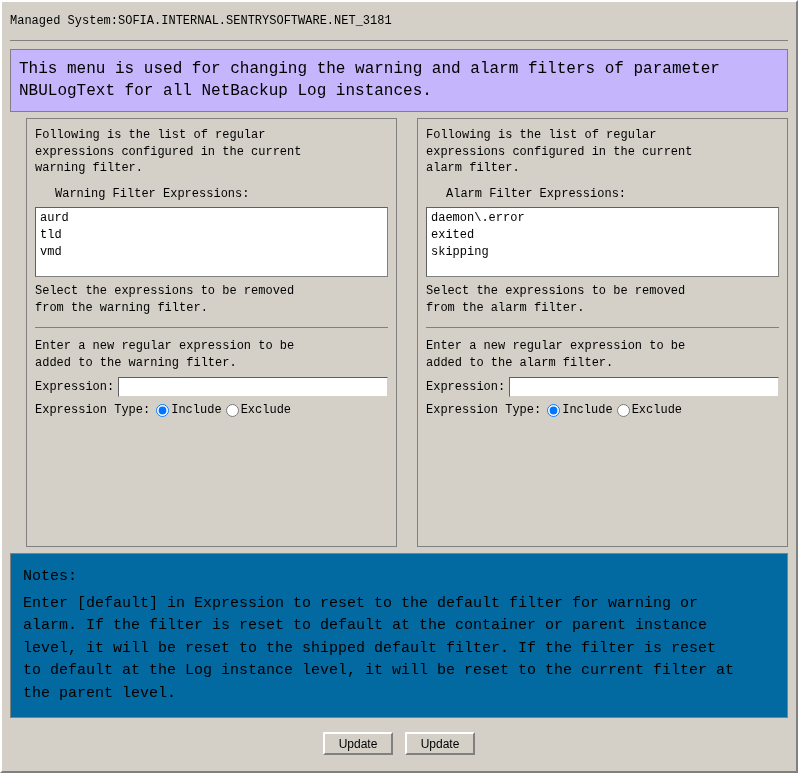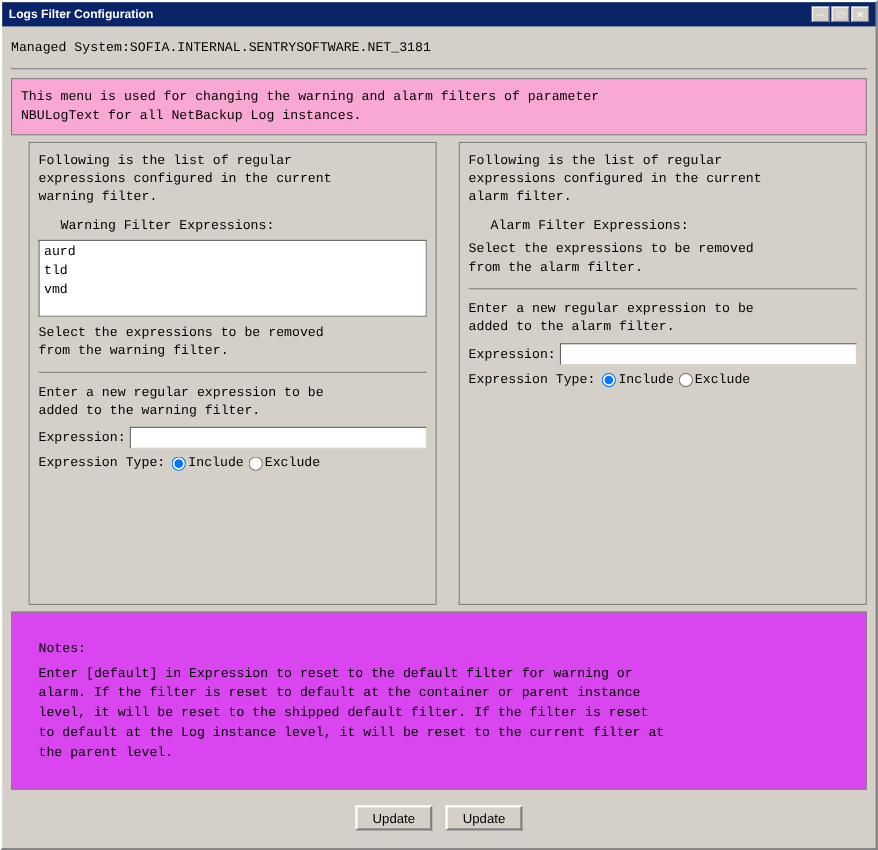--- a/index.html
+++ b/index.html
@@ -85,24 +85,24 @@
     }
 
     .divider {
       height: 1px;
       background: #808080;
       margin: 2px 0;
     }
 
     .info-box {
       border: 1px solid #808080;
-      background: #f9a8d4;
+      background: #c4b5fd;
       padding: 8px;
       font-family: 'Courier New', Courier, monospace;
-      font-size: 12px;
+      font-size: 16px;
       line-height: 1.4;
     }
 
     .filters-row {
       display: flex;
       gap: 20px;
       flex: 1;
       padding-left: 16px;
     }
 
@@ -206,24 +206,24 @@
 
     .radio-group label {
       display: flex;
       align-items: center;
       gap: 2px;
       cursor: pointer;
     }
 
     .notes-box {
       border: 1px solid #808080;
-      background: #d946ef;
-      padding: 24px;
-      font-family: 'Courier New', Courier, monospace;
-      font-size: 12px;
+      background: #0369a1;
+      padding: 12px;
+      font-family: 'Courier New', Courier, monospace;
+      font-size: 15px;
       line-height: 1.5;
     }
 
     .notes-title {
       font-weight: normal;
       margin-bottom: 4px;
     }
 
     .buttons-row {
       display: flex;
@@ -248,28 +248,20 @@
     }
 
     input[type="radio"] {
       margin: 0;
     }
   </style>
 </head>
 <body>
 
 <div class="window">
-  <div class="title-bar">
-    <span class="title-bar-text">Logs Filter Configuration</span>
-    <div class="title-bar-controls">
-      <div class="title-btn">─</div>
-      <div class="title-btn">□</div>
-      <div class="title-btn close">✕</div>
-    </div>
-  </div>
 
   <div class="window-content">
     <div class="managed-system">Managed System:SOFIA.INTERNAL.SENTRYSOFTWARE.NET_3181</div>
     <div class="divider"></div>
 
     <div class="info-box">
       <span>This menu is used for changing the warning and alarm filters of parameter<br>NBULogText for all NetBackup Log instances.</span>
     </div>
 
     <div class="filters-row">
@@ -308,20 +300,25 @@
             </label>
           </div>
         </div>
       </div>
 
       <div class="filter-panel">
         <div class="filter-description">
           Following is the list of regular<br>expressions configured in the current<br>alarm filter.
         </div>
         <div class="filter-label">Alarm Filter Expressions:</div>
+        <div class="filter-listbox">
+          <div>daemon\.error</div>
+          <div>exited</div>
+          <div>skipping</div>
+        </div>
         <div class="remove-description">
           Select the expressions to be removed<br>from the alarm filter.
         </div>
         <div class="remove-divider"></div>
         <div class="add-description">
           Enter a new regular expression to be<br>added to the alarm filter.
         </div>
         <div class="expression-row">
           <span class="expression-label">Expression:</span>
           <input type="text" class="expression-input" value="" style="">

